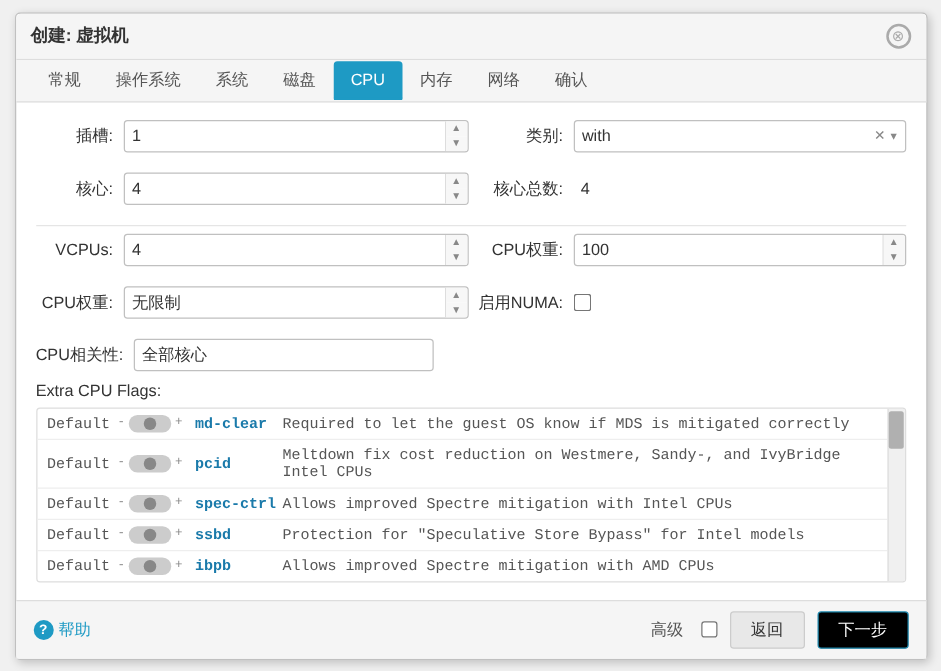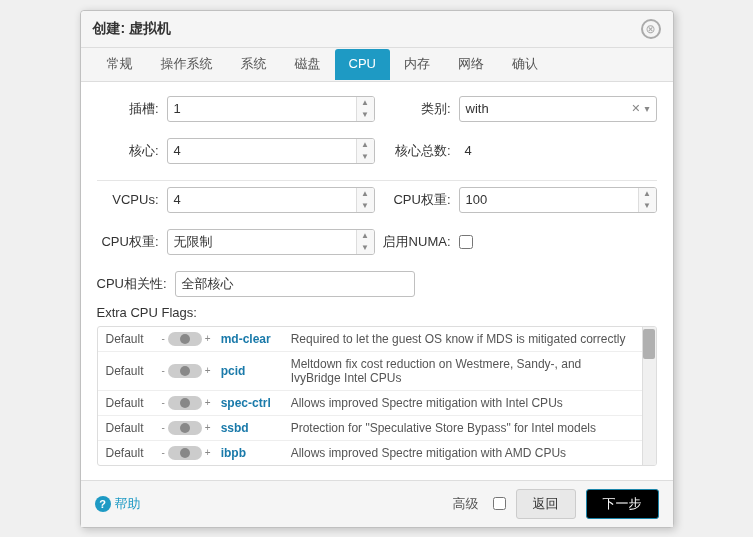--- a/index.html
+++ b/index.html
@@ -11,21 +11,21 @@
       align-items: center;
       justify-content: center;
       width: 753px;
       height: 537px;
       overflow: hidden;
     }
     .dialog {
       background: #fff;
       border: 1px solid #c0c0c0;
       border-radius: 4px;
-      width: 594px;
+      width: 730px;
       box-shadow: 2px 2px 8px rgba(0,0,0,0.2);
     }
     .dialog-header {
       background: #f5f5f5;
       border-bottom: 1px solid #ddd;
       padding: 8px 12px;
       display: flex;
       align-items: center;
       justify-content: space-between;
       border-radius: 4px 4px 0 0;
@@ -195,20 +195,21 @@
     .flags-table-wrapper {
       border: 1px solid #ddd;
       border-radius: 3px;
       overflow: hidden;
       max-height: 200px;
       display: flex;
     }
     .flags-table {
       flex: 1;
       overflow-y: auto;
+      font-family: Liberation Mono, monospace;
     }
     .flags-scrollbar {
       width: 14px;
       background: #f0f0f0;
       border-left: 1px solid #ddd;
       position: relative;
       display: flex;
       flex-direction: column;
     }
     .flags-scroll-thumb {

